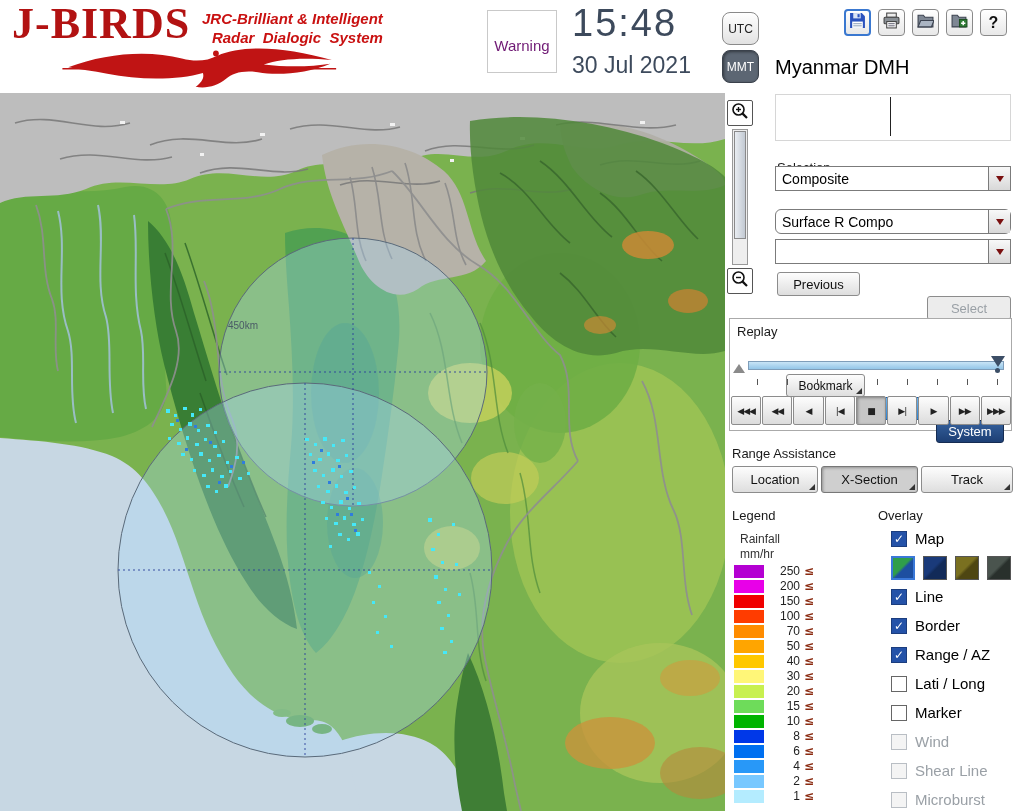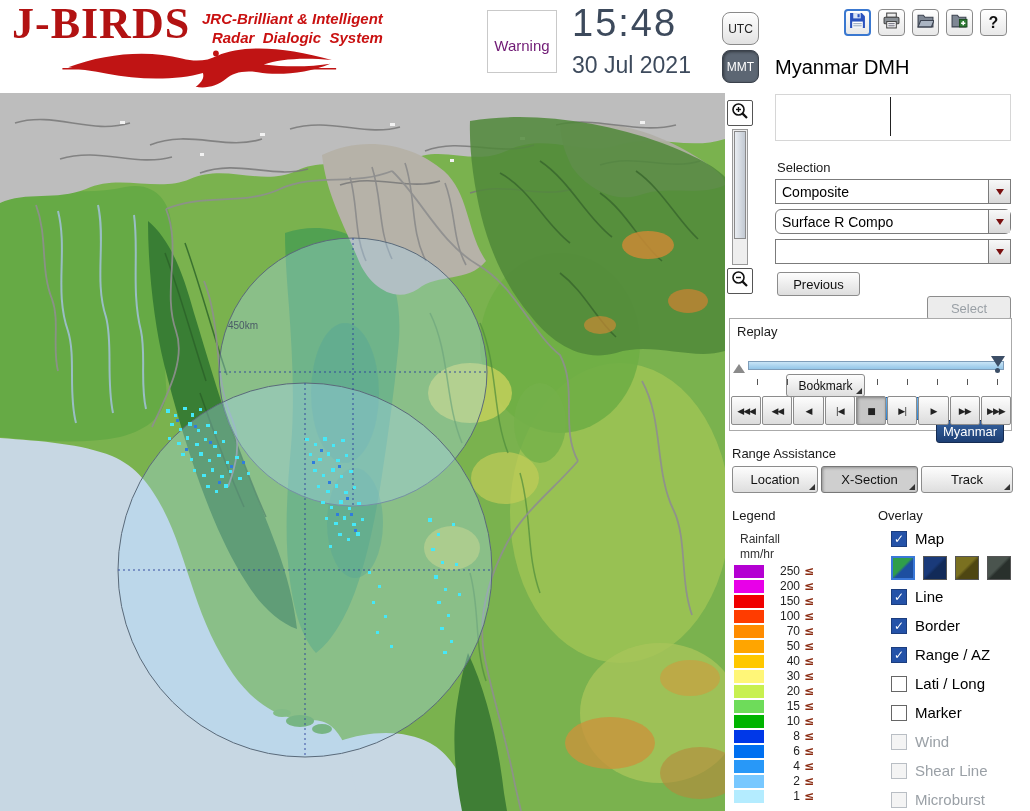--- a/index.html
+++ b/index.html
@@ -46,21 +46,21 @@
   .dropdown { width:236px; height:25px; background:#fff; border:1px solid #7b7b7b;
               box-sizing:border-box; display:flex; align-items:center; }
   .dd-text { flex:1; padding-left:6px; font-size:14px; color:#000; white-space:nowrap; overflow:hidden; }
   .dd-btn { width:21px; height:100%; border-left:1px solid #7b7b7b;
             background:linear-gradient(#f8f8f8,#d8d8d8); display:flex; align-items:center; justify-content:center; }
   .dd-arrow { width:0; height:0; border:4px solid transparent; border-top:6px solid #7a1010; margin-top:5px; }
 
   
   .panel-label { font-size:13px; color:#1a1a1a; }
   #selection-label { left:777px; top:160px; }
-  #dd1 { left:775px; top:179px;align-items:center; } #dd2 { left:775px; top:209px;border-radius:6px; } #dd3 { left:775px; top:239px; }
+  #dd1 { left:775px; top:166px;align-items:center; } #dd2 { left:775px; top:209px;border-radius:6px; } #dd3 { left:775px; top:239px; }
   #previous-btn { left:777px; top:272px; width:83px; height:24px; }
   #select-btn { left:927px; top:272px; width:84px; height:24px; }
 
   
   #replay-box { left:729px; top:318px; width:283px; height:113px; border:1px solid #aaa; background:#fff; box-sizing:border-box; }
   #replay-label { left:737px; top:324px; }
   #bookmark-btn { left:786px; top:326px; width:79px; height:23px; font-size:12px; }
   #auto-btn { left:871px; top:326px; width:63px; height:23px; color:#fff;
               background:linear-gradient(#6cb2ec,#2b84d6); border-color:#1c5fa8; }
   #manual-btn { left:936px; top:326px; width:68px; height:23px; color:#fff;
@@ -314,21 +314,21 @@
       </span>
   </div>
 
   <button class="abs btn" id="previous-btn">Previous</button>
   <button class="abs btn disabled" id="select-btn">Select</button>
 
   <div class="abs" id="replay-box"></div>
   <div class="abs panel-label" id="replay-label">Replay</div>
   <button class="abs btn corner" id="bookmark-btn">Bookmark</button>
   <button class="abs btn" id="auto-btn">Auto</button>
-  <button class="abs btn" id="manual-btn">Myanmar</button>
+  <button class="abs btn" id="manual-btn">System</button>
   <div class="abs" id="slider-track"></div>
   <div class="abs" id="slider-left-marker"></div>
   <div class="abs" id="slider-handle"></div>
   <div class="abs" id="slider-handle-dot"></div>
   <div class="abs" id="slider-ticks">
       <span class="tick" style="left: 0px;"></span>
       <span class="tick" style="left: 30px;"></span>
       <span class="tick" style="left: 60px;"></span>
       <span class="tick" style="left: 90px;"></span>
       <span class="tick" style="left: 120px;"></span>

